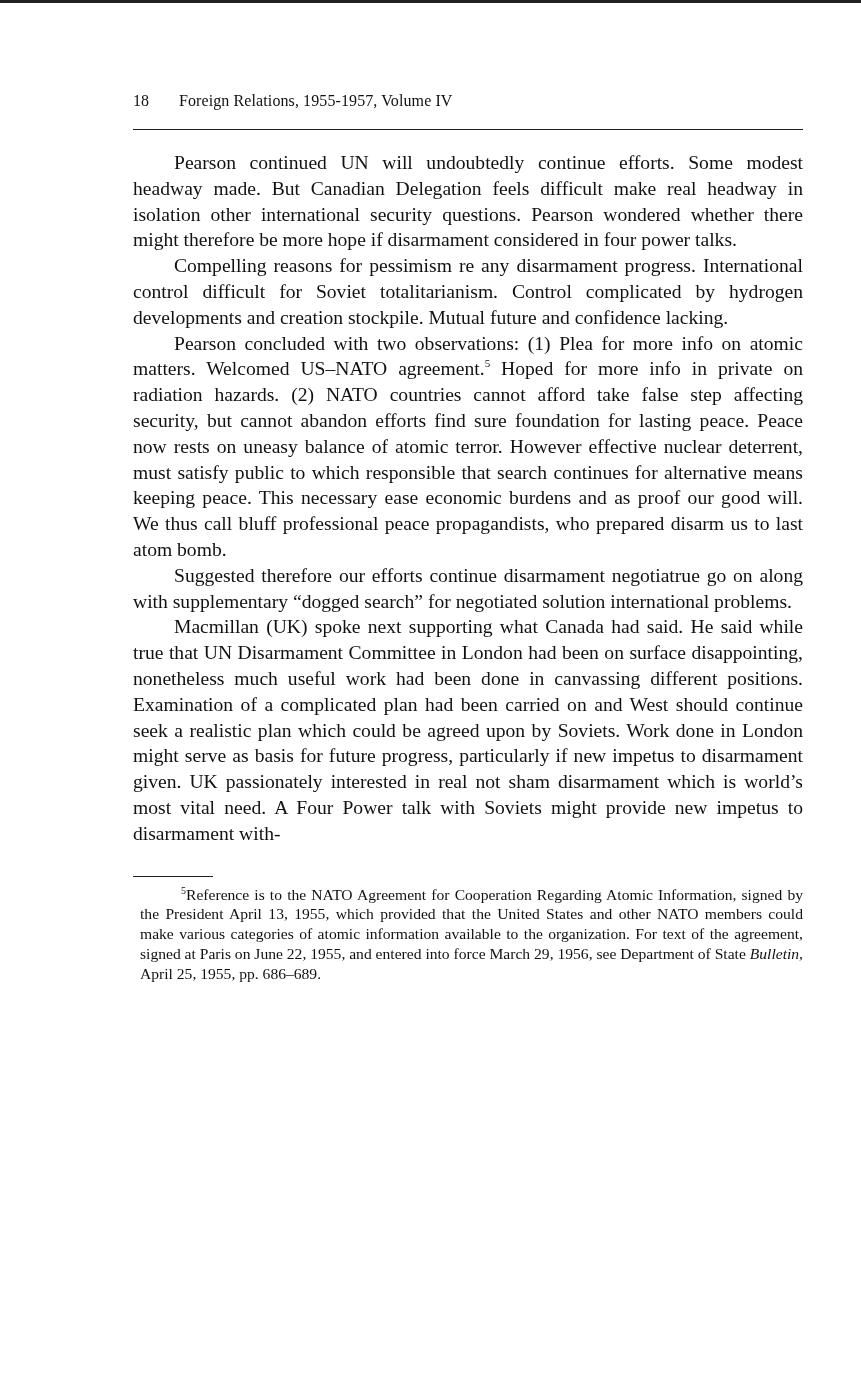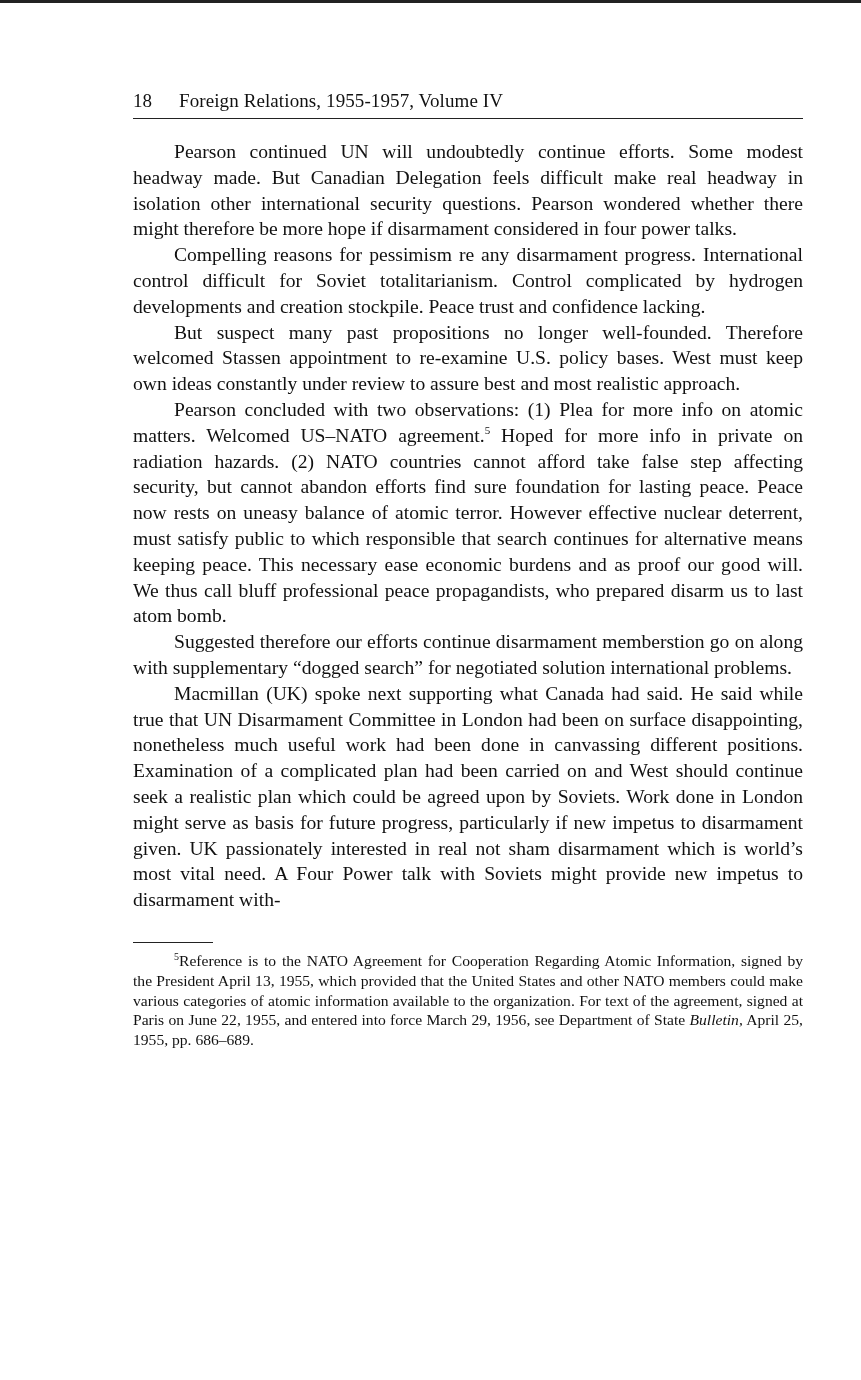--- a/index.html
+++ b/index.html
@@ -3,52 +3,51 @@
 <meta charset="utf-8">
 <style>
   html, body { margin: 0; padding: 0; }
   body {
     width: 861px; height: 1380px; background: #ffffff; position: relative; overflow: hidden;
     font-family: "Liberation Serif", "DejaVu Serif", serif; color: #111;
   }
   .topbar { position: absolute; left: 0; top: 0; width: 861px; height: 3px; background: #222; }
   .page { position: absolute; left: 133px; top: 88px; width: 670px; }
   .running-head {
-    font-size: 19px; line-height: 26px; letter-spacing: 0.1px;
-    border-bottom: 1.5px solid #222; padding-bottom: 3px; height: 27px;
+    font-size: 16px; line-height: 26px; letter-spacing: 0.1px;
+    border-bottom: 1.5px solid #222; padding-bottom: 14px; height: 27px;
   }
   .running-head .pno { display: inline-block; width: 46px; }
   .body-text { margin-top: 20px; }
   .para {
     font-size: 19.6px; line-height: 25.8px; text-align: justify; margin: 0;
     hyphens: manual;
   }
   .para.indent { text-indent: 41px; font-family: Liberation Serif, serif; }
   sup { font-size: 11px; line-height: 0; vertical-align: 8px; }
   .fn-rule { margin-top: 29px; width: 80px; border-top: 1.5px solid #222; height: 0; }
   .footnote {
-    margin-top: 8px; font-size: 15.6px; line-height: 19.8px; text-align: justify; text-indent: 41px;
+    margin-top: 8px; font-size: 15.6px; line-height: 19.8px; text-align: justify; text-indent: 41px; margin-left: 7px;
   }
   .footnote sup { font-size: 10px; vertical-align: 6px; }
   .footnote em { font-style: italic; }
 </style>
 </head>
 <body>
 
 <div class="topbar"></div>
 
 <div class="page">
   <div class="running-head">
     <span class="pno">18</span><span>Foreign Relations, 1955-1957, Volume IV</span>
   </div>
 
   <div class="body-text">
     <p class="para indent">Pearson continued UN will undoubtedly continue efforts. Some modest headway made. But Canadian Delegation feels difficult make real headway in isolation other international security questions. Pear­son wondered whether there might therefore be more hope if disar­mament considered in four power talks.</p>
-    <p class="para indent">Compelling reasons for pessimism re any disarmament progress. International control difficult for Soviet totalitarianism. Control com­plicated by hydrogen developments and creation stockpile. Peace trust and confidence lacking.</p>
-    <p class="para indent">But suspect many past propositions no longer well-founded. Therefore welcomed Stassen appointment to re-examine U.S. policy bases. West must keep own ideas constantly under review to assure best and most realistic approach.</p>
+    <p class="para indent">Compelling reasons for pessimism re any disarmament progress. International control difficult for Soviet totalitarianism. Control com­plicated by hydrogen developments and creation stockpile. Mutual future and confidence lacking.</p>
     <p class="para indent"><span>Pearson concluded with two observations: (1) Plea for more info on atomic matters. Welcomed US–NATO agreement.</span><sup>5</sup><span> Hoped for more info in private on radiation hazards. (2) NATO countries cannot afford take false step affecting security, but cannot abandon efforts find sure foundation for lasting peace. Peace now rests on uneasy balance of atomic terror. However effective nuclear deterrent, must satisfy public to which responsible that search continues for al­ternative means keeping peace. This necessary ease economic burdens and as proof our good will. We thus call bluff professional peace propagandists, who prepared disarm us to last atom bomb.</span></p>
-    <p class="para indent">Suggested therefore our efforts continue disarmament members­tion go on along with supplementary “dogged search” for negotiated solution international problems.</p>
+    <p class="para indent">Suggested therefore our efforts continue disarmament negotia­true go on along with supplementary “dogged search” for negotiated solution international problems.</p>
     <p class="para indent">Macmillan (UK) spoke next supporting what Canada had said. He said while true that UN Disarmament Committee in London had been on surface disappointing, nonetheless much useful work had been done in canvassing different positions. Examination of a com­plicated plan had been carried on and West should continue seek a realistic plan which could be agreed upon by Soviets. Work done in London might serve as basis for future progress, particularly if new impetus to disarmament given. UK passionately interested in real not sham disarmament which is world’s most vital need. A Four Power talk with Soviets might provide new impetus to disarmament with-</p>
   </div>
 
   <div class="fn-rule"></div>
   <p class="footnote"><sup>5</sup><span>Reference is to the NATO Agreement for Cooperation Regarding Atomic Infor­mation, signed by the President April 13, 1955, which provided that the United States and other NATO members could make various categories of atomic information avail­able to the organization. For text of the agreement, signed at Paris on June 22, 1955, and entered into force March 29, 1956, see Department of State </span><em>Bulletin,</em><span> April 25, 1955, pp. 686–689.</span></p>
 </div>
 
 </body></html>

